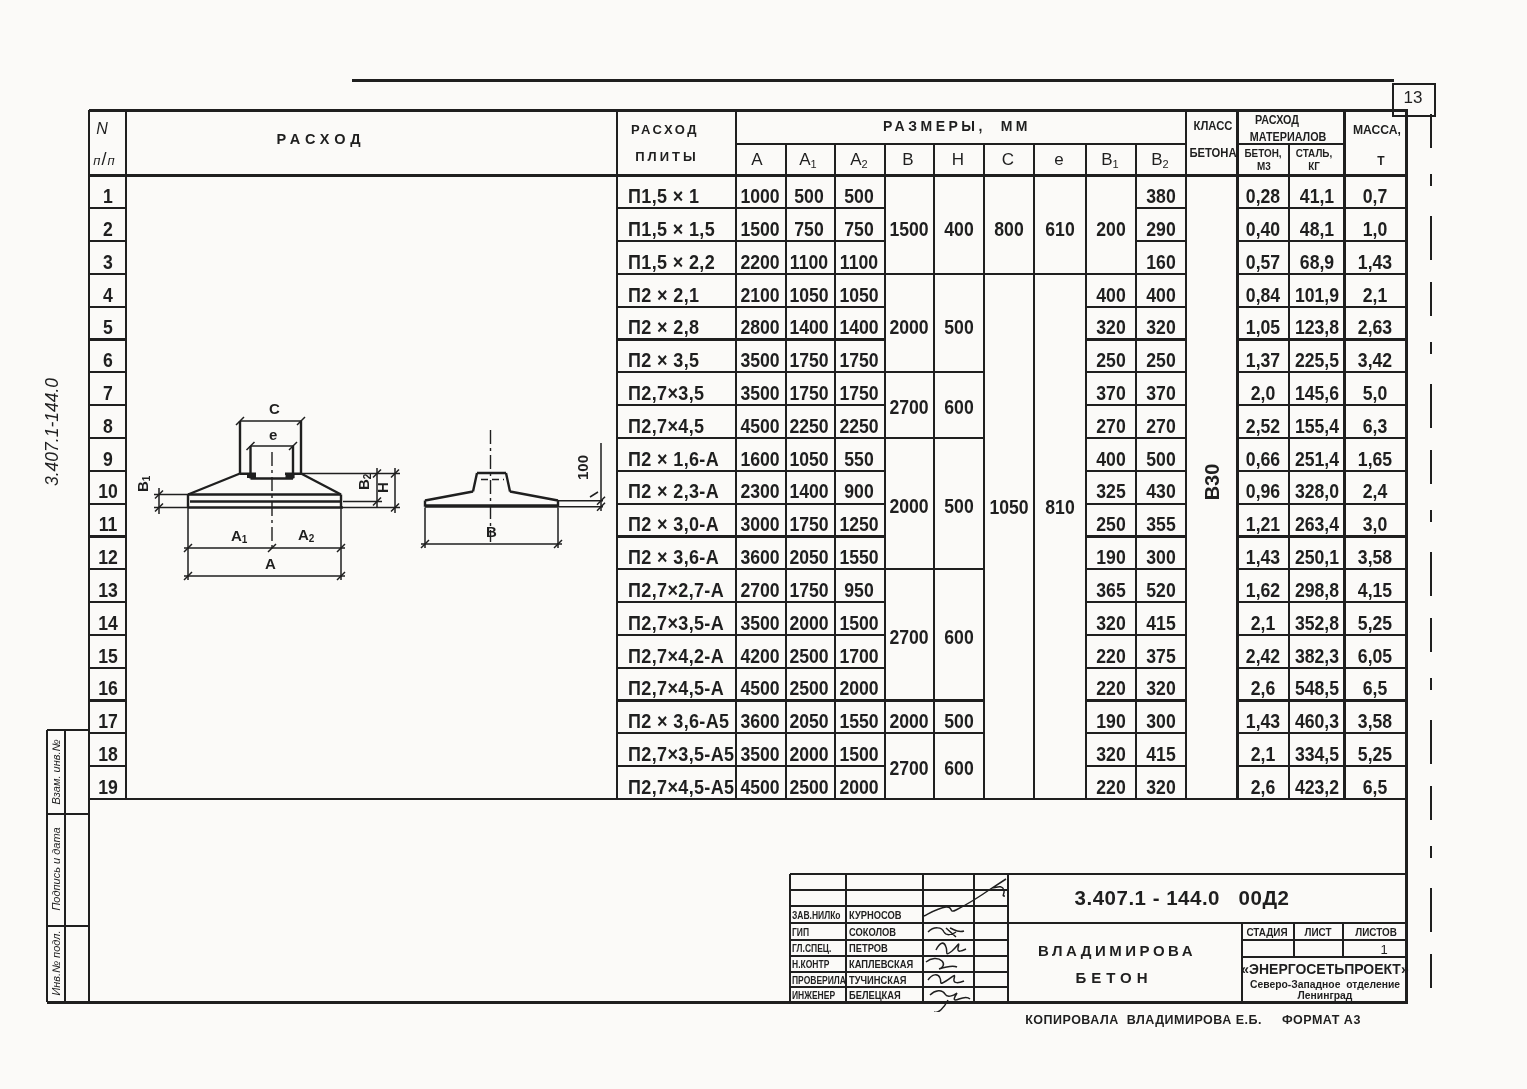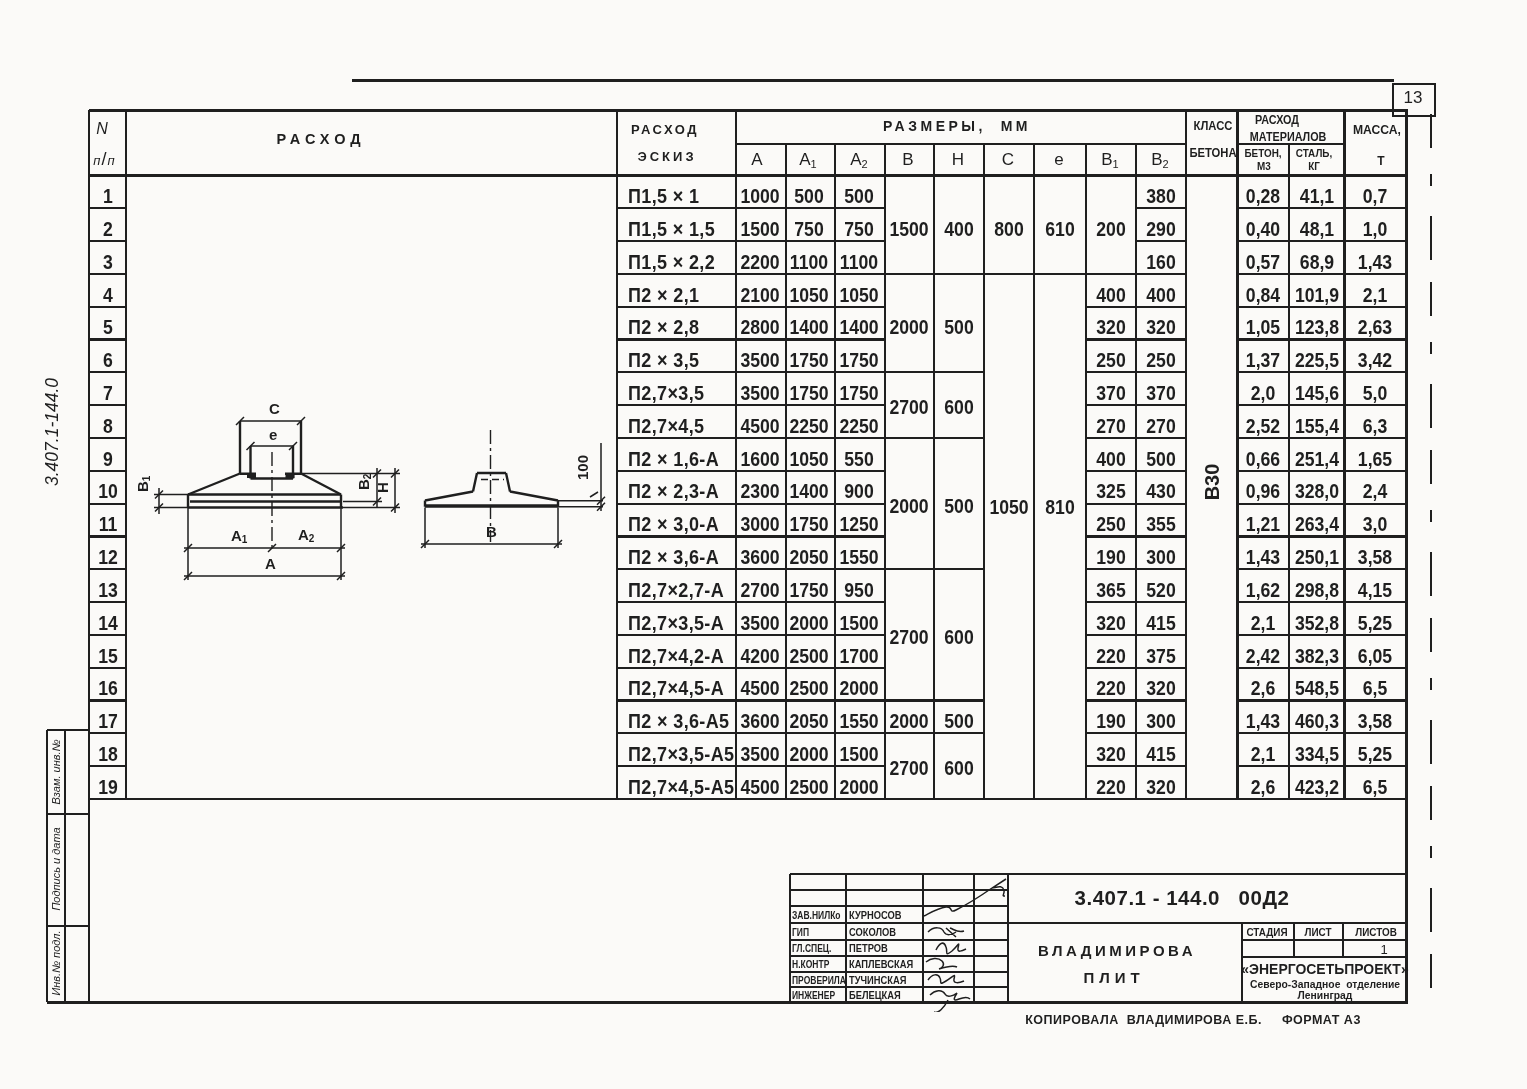--- a/index.html
+++ b/index.html
@@ -170,21 +170,21 @@
 <div class="ln" style="left:1086px;top:765.084px;width:50px;height:2.2px"></div>
 <div class="ln" style="left:1136px;top:765.084px;width:50px;height:2.2px"></div>
 <div class="ln" style="left:1237.5px;top:765.084px;width:168.5px;height:2.2px"></div>
 
 <div class="tc" style="left:102px;top:129px;font-size:16px;"><i>N</i></div>
 <div class="tc" style="left:104px;top:159px;font-size:13px;"><i>п</i> <span style="font-size:18px">/</span> <i>п</i></div>
 
 <div class="tc" style="left:321px;top:139px;font-size:14.5px;letter-spacing:5px;font-weight:bold">РАСХОД</div>
 
 <div class="tc" style="left:665px;top:129px;font-size:13px;letter-spacing:2.5px;font-weight:bold">РАСХОД</div>
-<div class="tc" style="left:667px;top:156px;font-size:13px;letter-spacing:3px;font-weight:bold">ЭСКИЗ</div>
+<div class="tc" style="left:667px;top:156px;font-size:13px;letter-spacing:3px;font-weight:bold">ПЛИТЫ</div>
 
 <div class="tc" style="left:957px;top:126px;font-size:14px;letter-spacing:3.5px;font-weight:bold">РАЗМЕРЫ,&nbsp; ММ</div>
 
 <div class="tc" style="left:757px;top:160px;font-size:17px;">А</div>
 <div class="tc" style="left:808px;top:160px;font-size:17px;">А<sub>1</sub></div>
 <div class="tc" style="left:859px;top:160px;font-size:17px;">А<sub>2</sub></div>
 <div class="tc" style="left:908px;top:160px;font-size:17px;">В</div>
 <div class="tc" style="left:958px;top:160px;font-size:17px;">Н</div>
 <div class="tc" style="left:1008px;top:160px;font-size:17px;">С</div>
 <div class="tc" style="left:1059px;top:160px;font-size:17px;">е</div>
@@ -531,21 +531,21 @@
 <path d="M8 70 c6 -6 14 -5 16 0 c2 4 8 3 12 0 m-10 -4 l10 9 m-6 -9 c5 2 8 5 14 3"></path>
 <path d="M16 88 c4 -8 8 -9 10 -3 c2 5 -2 10 6 4 c6 -5 8 -11 6 -3 c-1 5 4 3 8 1"></path>
 <path d="M6 100 c5 -4 12 -5 16 -1 c3 3 1 7 -3 8 c6 -2 14 -4 18 -2"></path>
 <path d="M8 118 c4 -6 10 -7 12 -2 c2 4 -2 8 6 3 c7 -4 10 -9 8 -2 c-1 5 5 4 10 2"></path>
 <path d="M10 133 c5 -5 12 -6 15 -1 c2 4 8 2 12 -1 c-3 5 -5 9 2 6 c5 -2 9 -2 11 0 M28 138 c-4 8 -10 14 -14 12"></path>
 </svg>
 
 <div class="tc" style="left:1182px;top:898px;font-size:20.5px;letter-spacing:0.5px;font-weight:bold">3.407.1 - 144.0 &nbsp;&nbsp;00Д2</div>
 
 <div class="tc" style="left:1117px;top:950px;font-size:15px;letter-spacing:3.5px;font-weight:bold">ВЛАДИМИРОВА</div>
-<div class="tc" style="left:1114px;top:977px;font-size:15px;letter-spacing:5px;font-weight:bold">ПЛИТ</div>
+<div class="tc" style="left:1114px;top:977px;font-size:15px;letter-spacing:5px;font-weight:bold">БЕТОН</div>
 
 <div class="ln" style="left:1240.9px;top:923px;width:2.2px;height:79px"></div>
 <div class="ln" style="left:1293px;top:923px;width:2px;height:34px"></div>
 <div class="ln" style="left:1342px;top:923px;width:2px;height:34px"></div>
 <div class="ln" style="left:1242px;top:939.1px;width:164px;height:1.8px"></div>
 <div class="ln" style="left:1242px;top:955.9px;width:164px;height:2.2px"></div>
 <div class="tc cond2" style="left:1267px;top:931.5px;font-size:11px;font-weight:bold">СТАДИЯ</div>
 <div class="tc cond2" style="left:1318px;top:931.5px;font-size:11px;font-weight:bold">ЛИСТ</div>
 <div class="tc cond2" style="left:1376px;top:931.5px;font-size:11px;font-weight:bold">ЛИСТОВ</div>
 <div class="tc" style="left:1384px;top:948.5px;font-size:13px;">1</div>

